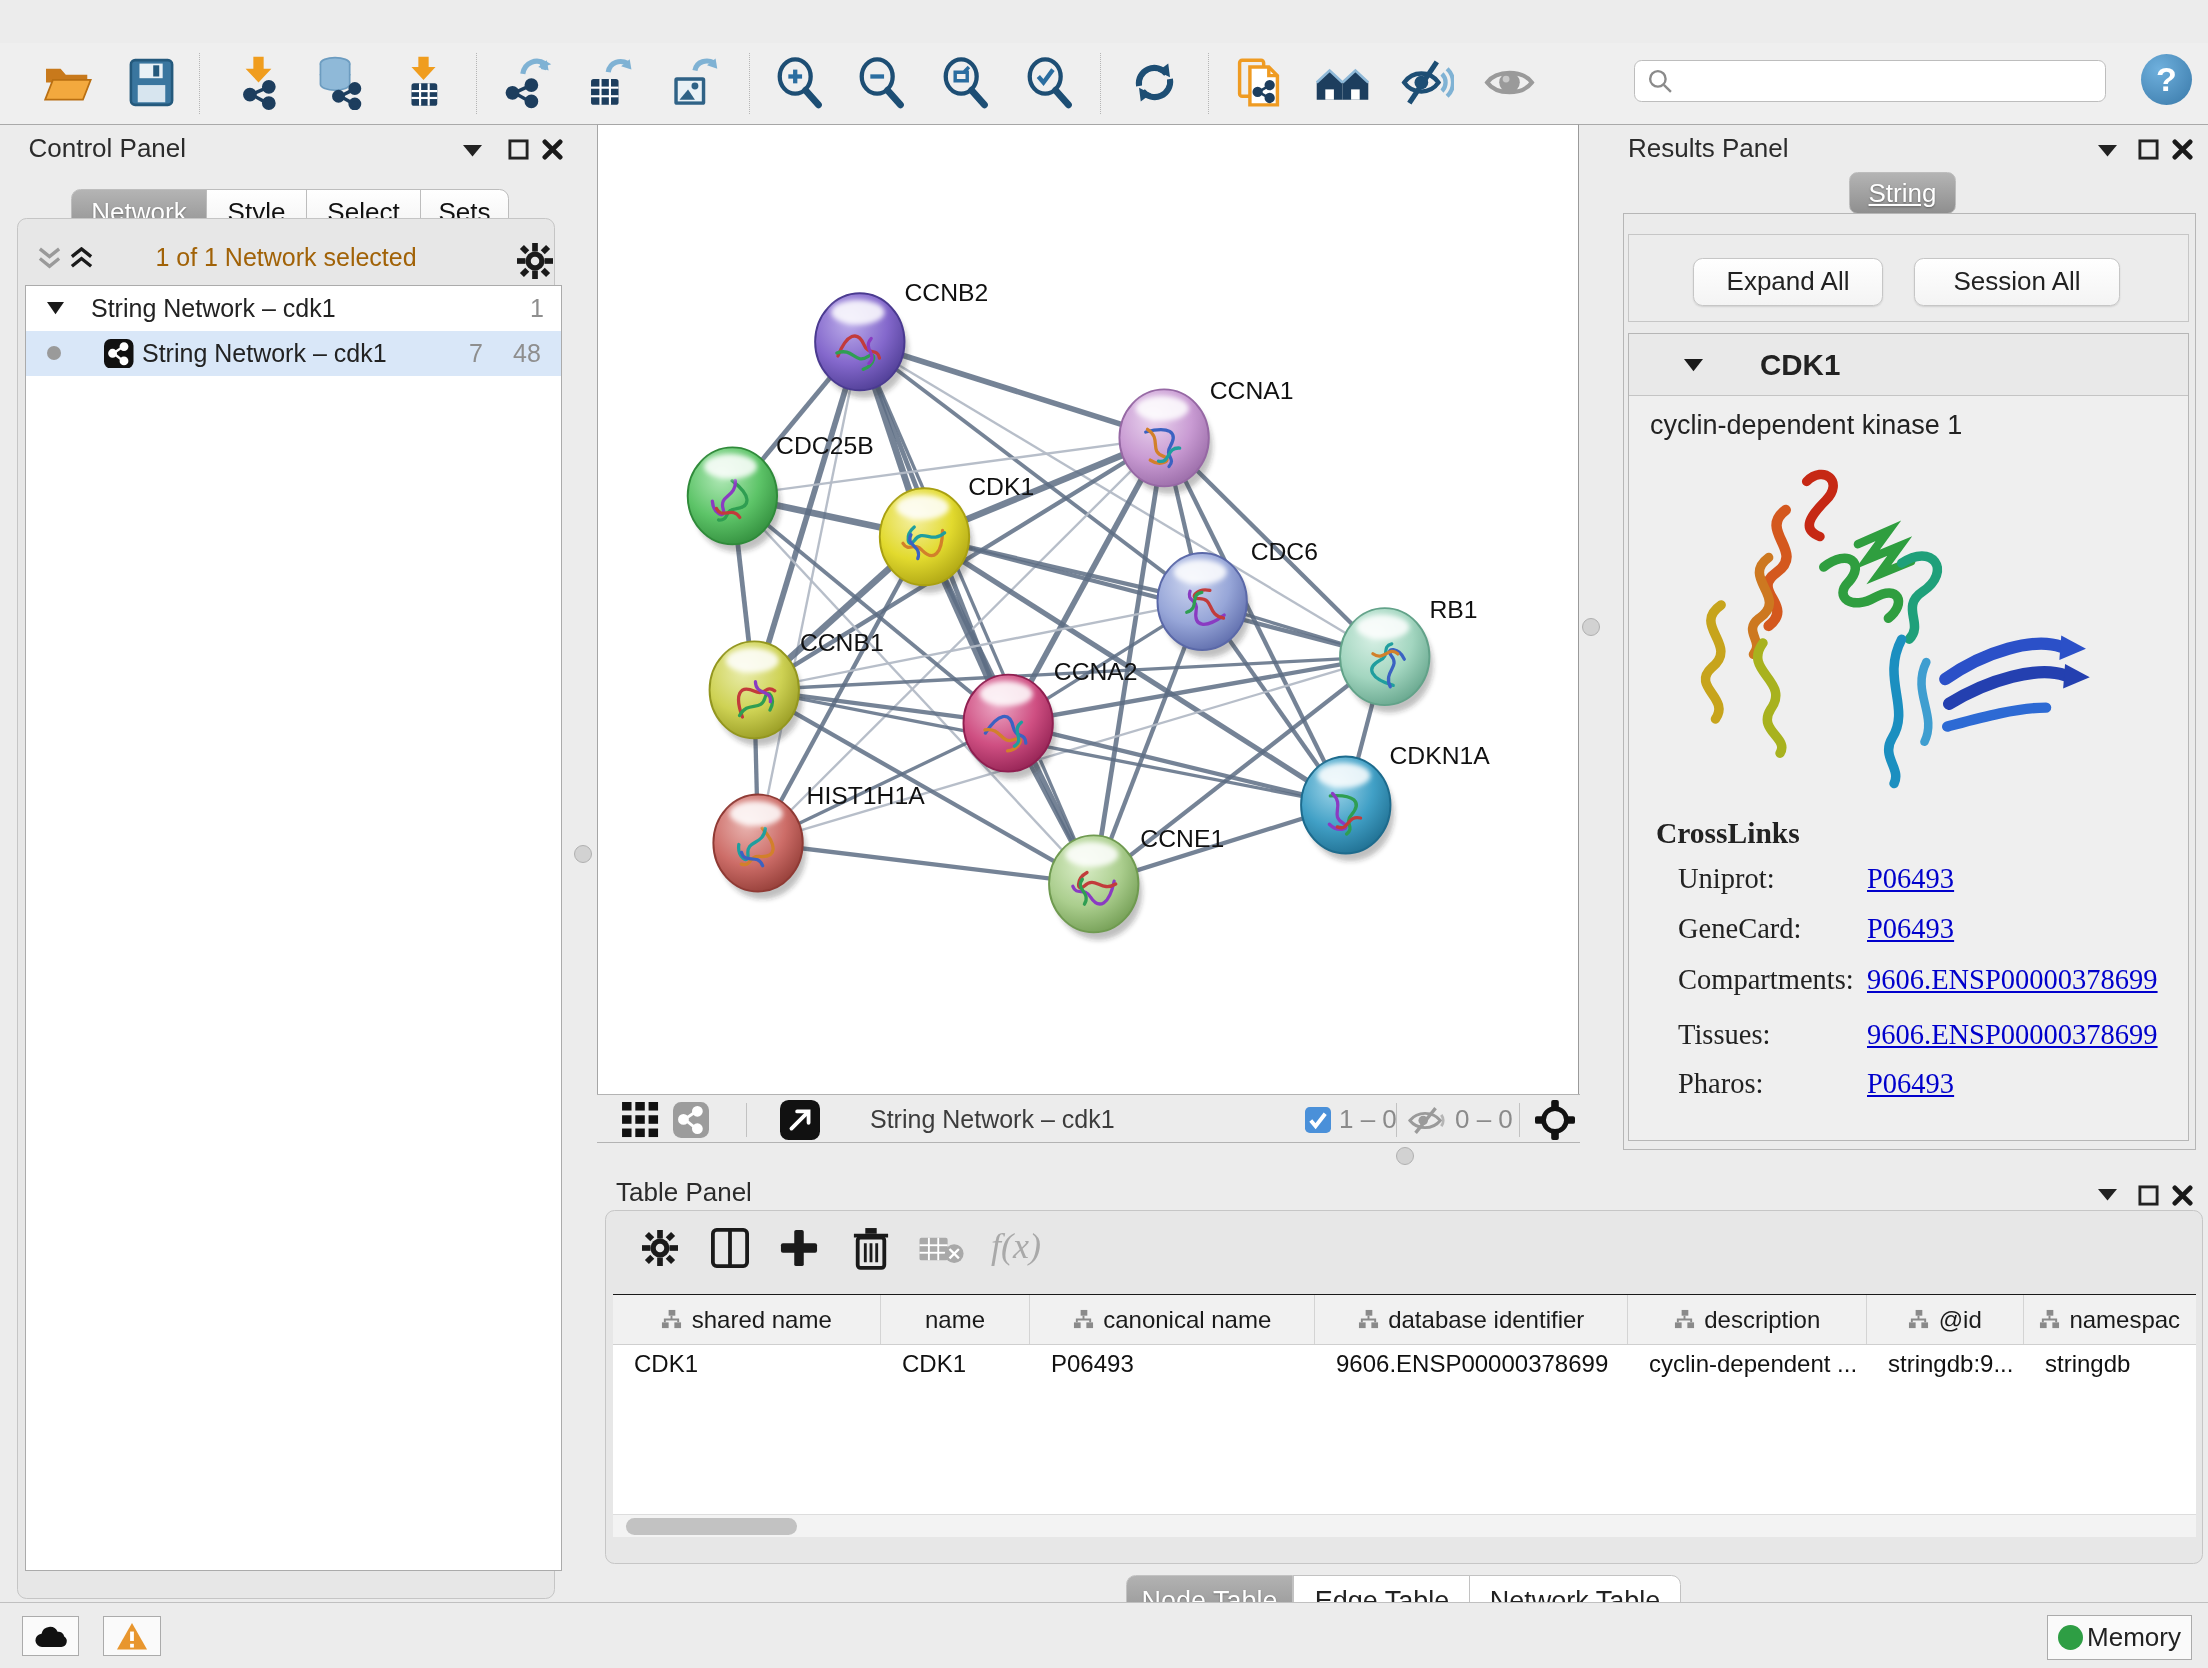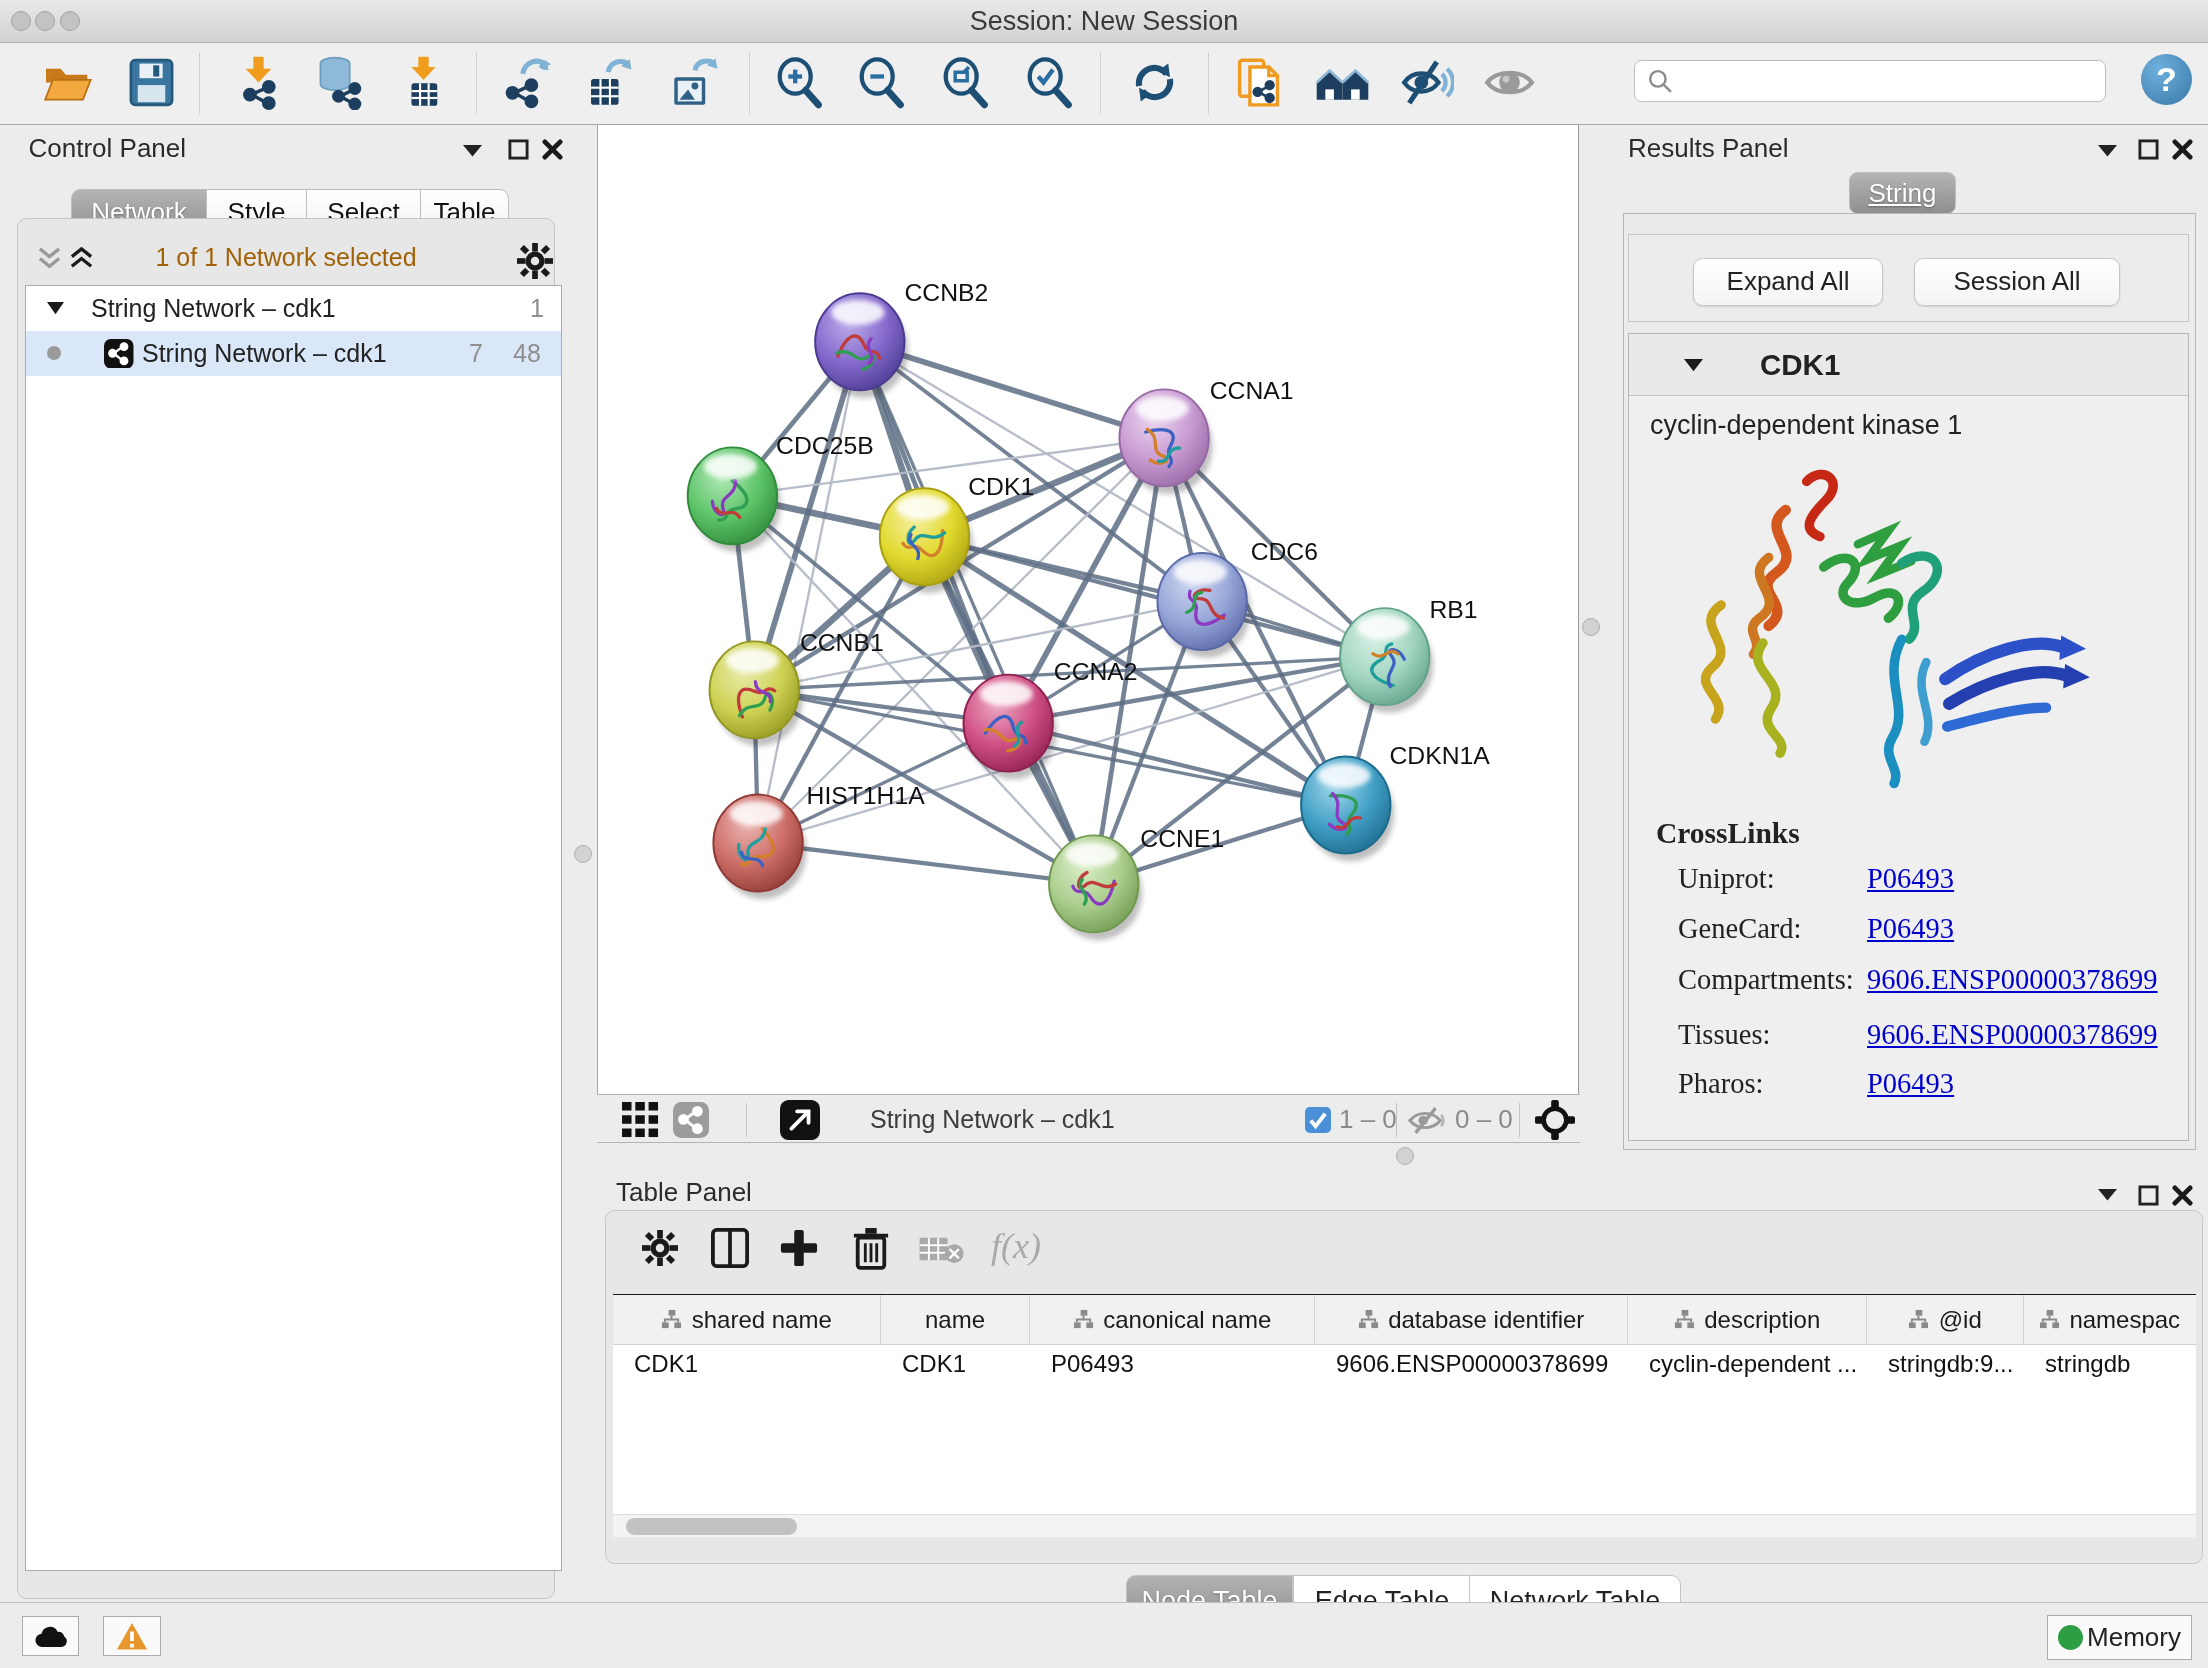--- a/index.html
+++ b/index.html
@@ -74,26 +74,20 @@
   
   .statusbar{left:0;top:1602px;width:2208px;height:67px;background:#ececec;border-top:1px solid #c0c0c0;}
   .sq-btn{background:#fafafa;border:1.9px solid #ababab;display:flex;align-items:center;
     justify-content:center;cursor:pointer;}
 </style>
 </head>
 <body>
 
 <div class="screen">
 
-  <div class="abs titlebar">
-    <div class="abs tl" style="left:10.5px;"></div>
-    <div class="abs tl" style="left:35px;"></div>
-    <div class="abs tl" style="left:60px;"></div>
-    <div class="abs win-title">Session: New Session</div>
-  </div>
 
   <div class="abs toolbar">
     <div class="abs tbi" style="left:40px;">
       <svg viewBox="0 0 64 64">
           <path d="M7 16h17l6 7h25v9H7z" fill="#c8791b"></path>
           <path d="M6 52l9-23h44l-9 23z" fill="#f3a93e" stroke="#b96f12" stroke-width="2"></path>
         </svg>
     </div>
     <div class="abs tbi" style="left:124px;">
       <svg viewBox="0 0 64 64">
@@ -279,21 +273,21 @@
       <rect x="2" y="2" width="18" height="18" fill="none" stroke="#222" stroke-width="3"></rect>
     </svg>
   <svg class="abs pc" style="left:542px;top:139px;" width="21" height="21" viewBox="0 0 22 22">
       <g stroke="#1a1a1a" stroke-width="5" stroke-linecap="round">
         <line x1="3" y1="3" x2="19" y2="19"></line>
         <line x1="19" y1="3" x2="3" y2="19"></line>
       </g>
     </svg>
 
   <div class="abs" style="left:71px;top:171px;">
-    <div class="tab sel" style="width:136px;border-radius:9.5px 0 0 9.5px;">Network</div><div class="tab" style="width:101px;margin-left:-1px;">Style</div><div class="tab" style="width:115px;margin-left:-1px;margin-top:18px;">Select</div><div class="tab" style="width:89px;margin-left:-1px;border-radius:0 9.5px 9.5px 0;">Table</div>
+    <div class="tab sel" style="width:136px;border-radius:9.5px 0 0 9.5px;">Network</div><div class="tab" style="width:101px;margin-left:-1px;">Style</div><div class="tab" style="width:115px;margin-left:-1px;margin-top:18px;">Select</div><div class="tab" style="width:89px;margin-left:-1px;border-radius:0 9.5px 9.5px 0;">Sets</div>
   </div>
 
   <div class="abs cp-content box"></div>
 
   <svg class="abs pc" style="left:36px;top:247px;" width="27" height="25" viewBox="0 0 28 26">
       <g fill="none" stroke="#9a9a9a" stroke-width="3.5">
         <polyline points="4,2 14,10 24,2"></polyline>
         <polyline points="4,12 14,20 24,12"></polyline>
       </g>
     </svg>

